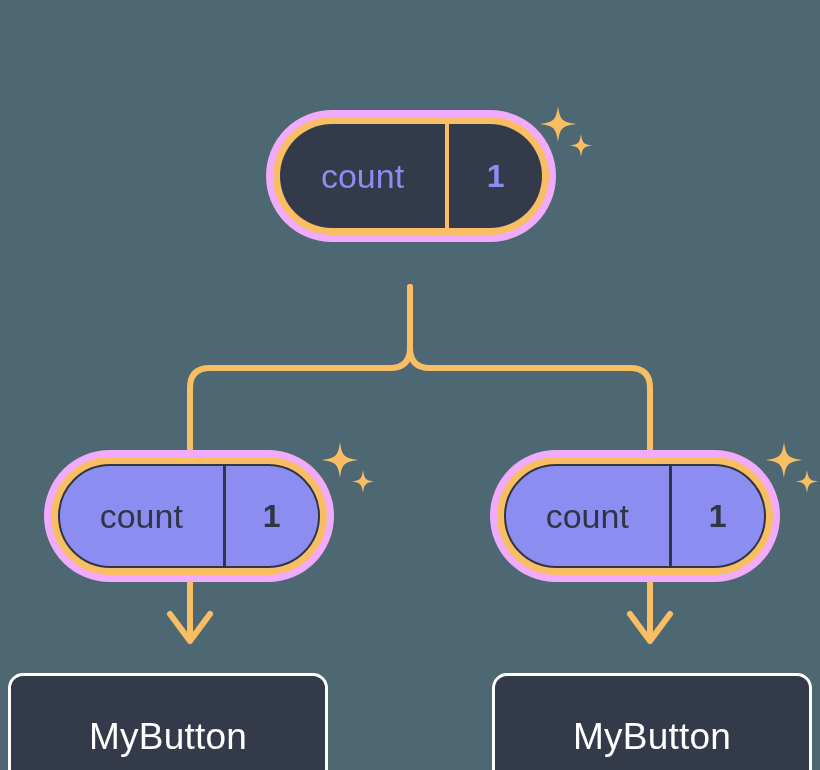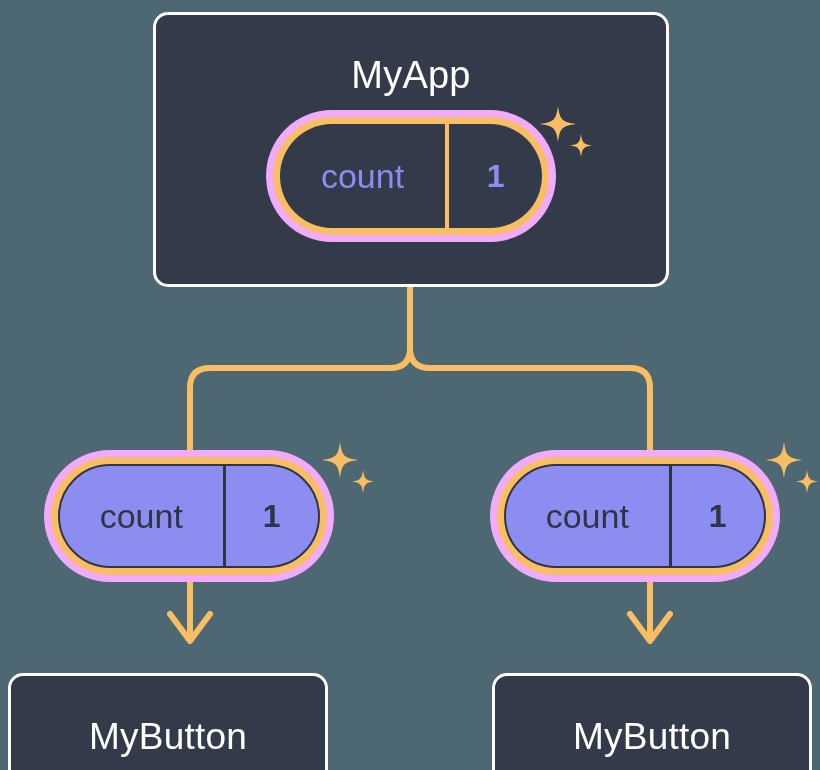--- a/index.html
+++ b/index.html
@@ -179,23 +179,20 @@
     <path d="M 410 287 L 410 348 Q 410 368 390 368 L 210 368 Q 190 368 190 388 L 190 450" fill="none" stroke="#f9bd63" stroke-width="6" stroke-linecap="round"></path>
     <path d="M 410 287 L 410 348 Q 410 368 430 368 L 630 368 Q 650 368 650 388 L 650 450" fill="none" stroke="#f9bd63" stroke-width="6" stroke-linecap="round"></path>
 
     <path d="M 190 582 L 190 640" fill="none" stroke="#f9bd63" stroke-width="6"></path>
     <path d="M 170 614 L 190 641 L 210 614" fill="none" stroke="#f9bd63" stroke-width="6" stroke-linecap="round" stroke-linejoin="round"></path>
 
     <path d="M 650 582 L 650 640" fill="none" stroke="#f9bd63" stroke-width="6"></path>
     <path d="M 630 614 L 650 641 L 670 614" fill="none" stroke="#f9bd63" stroke-width="6" stroke-linecap="round" stroke-linejoin="round"></path>
   </svg>
 
-  <div class="card" id="app-card">
-    <div class="card-title">MyApp</div>
-  </div>
 
   <div class="pill" id="app-pill">
     <div class="pill-inner">
       <div class="pill-body">
         <span class="pill-key">count</span>
         <span class="pill-val">1</span>
       </div>
     </div>
   </div>
 

